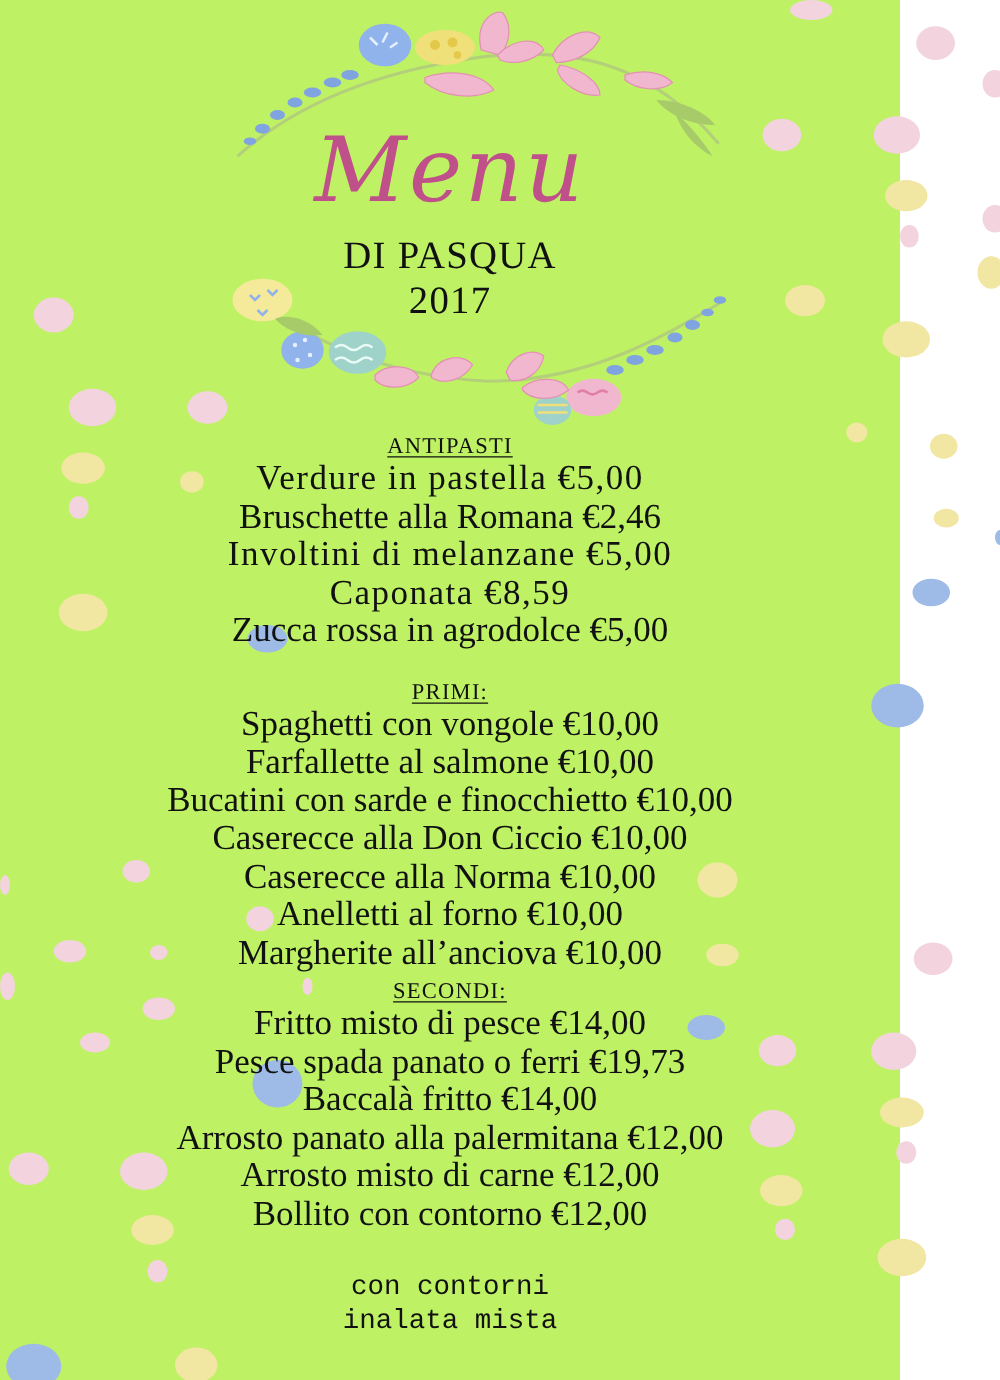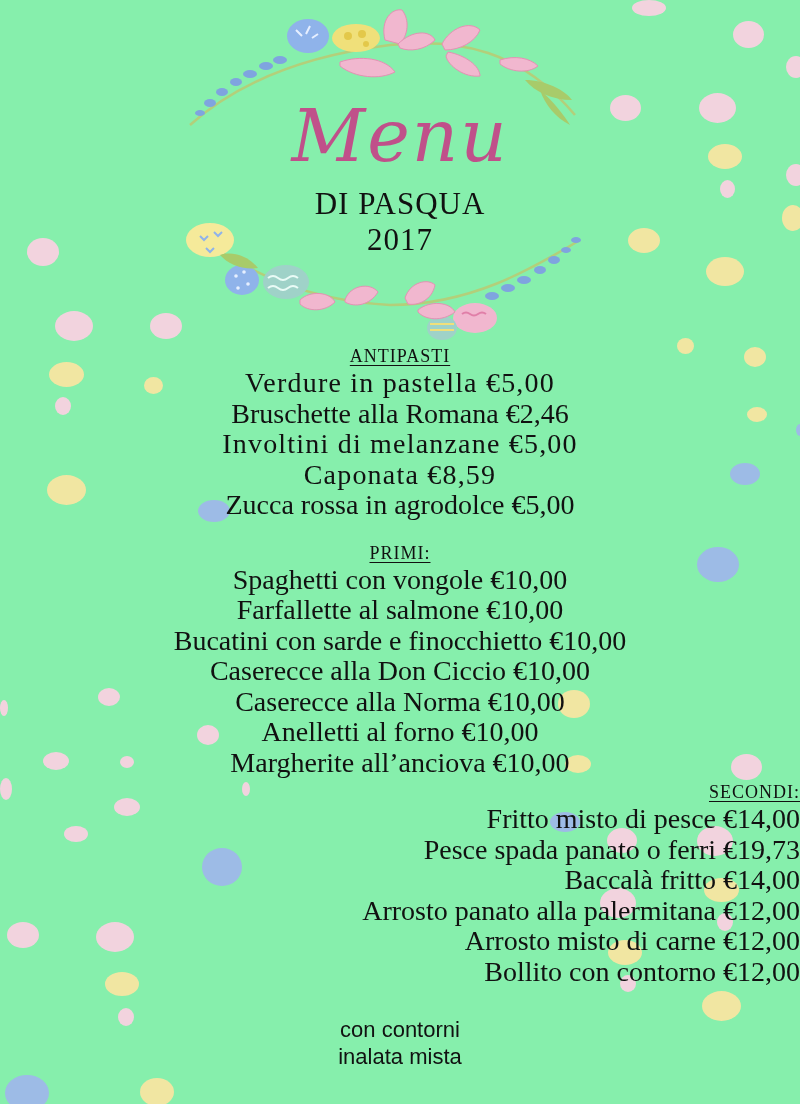--- a/index.html
+++ b/index.html
@@ -1,17 +1,17 @@
 <!DOCTYPE html>
 <html><head>
   <meta charset="utf-8">
   <style>
     html, body { margin: 0; padding: 0; background: #ffffff; }
     body { width: 800px; height: 1104px; position: relative; overflow: hidden; }
-    .page { position: absolute; inset: 0; width: 800px; height: 1104px; background: #86efac; }
+    .page { position: absolute; inset: 0; width: 720px; height: 1104px; background: #bef264; }
     .dots { position: absolute; inset: 0; }
     .dot { position: absolute; border-radius: 50%; }
     .wreath { position: absolute; left: 180px; top: 0; width: 420px; height: 340px; }
     .title-menu {
       position: absolute; left: 0; right: 0; top: 100px; text-align: center;
       font-family: "DejaVu Serif", serif; font-style: italic; font-size: 72px;
       color: #c0508a; letter-spacing: 2px; line-height: 1;
     }
     .title-sub {
       position: absolute; left: 0; right: 0; top: 188px; text-align: center;
@@ -28,24 +28,24 @@
       font-family: "Liberation Serif", serif; color: #111;
     }
     .section-head {
       display: inline-block; font-size: 18px; letter-spacing: 1px;
       text-decoration: underline; text-underline-offset: 3px; line-height: 24px;
     }
     .item { font-size: 28px; line-height: 30.5px; white-space: nowrap; }
     .item.tracked { letter-spacing: 1.2px; }
     .sec { margin: 0; }
     .sec-primi { margin-top: 20px; }
-    .sec-secondi { margin-top: 2px; text-align: right; }
+    .sec-secondi { margin-top: 2px; }
     .contorni {
       position: absolute; left: 0; right: 0; top: 1016px; text-align: center;
-      font-family: Liberation Sans, sans-serif; font-size: 22px; line-height: 27px; color: #111;
+      font-family: Liberation Mono, monospace; font-size: 22px; line-height: 27px; color: #111;
     }
   </style>
 </head>
 <body>
 
 <div class="page">
 
   <div class="dots">
 
     <div class="dot" style="left:632px;top:0;width:34px;height:16px;background:#f2d3de;"></div>

